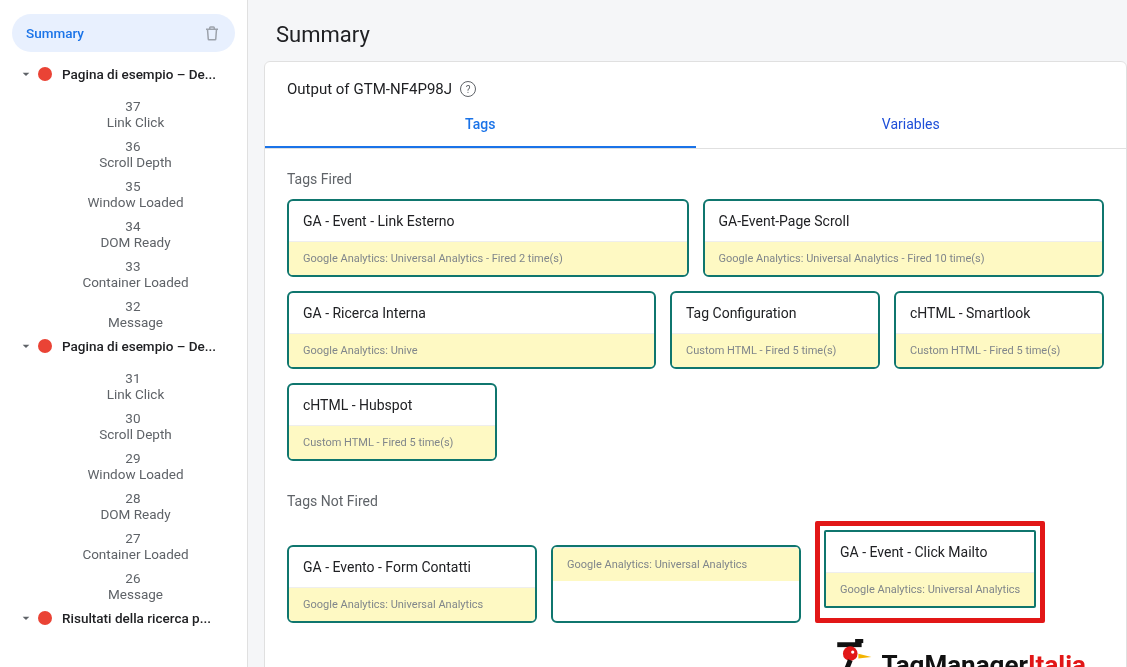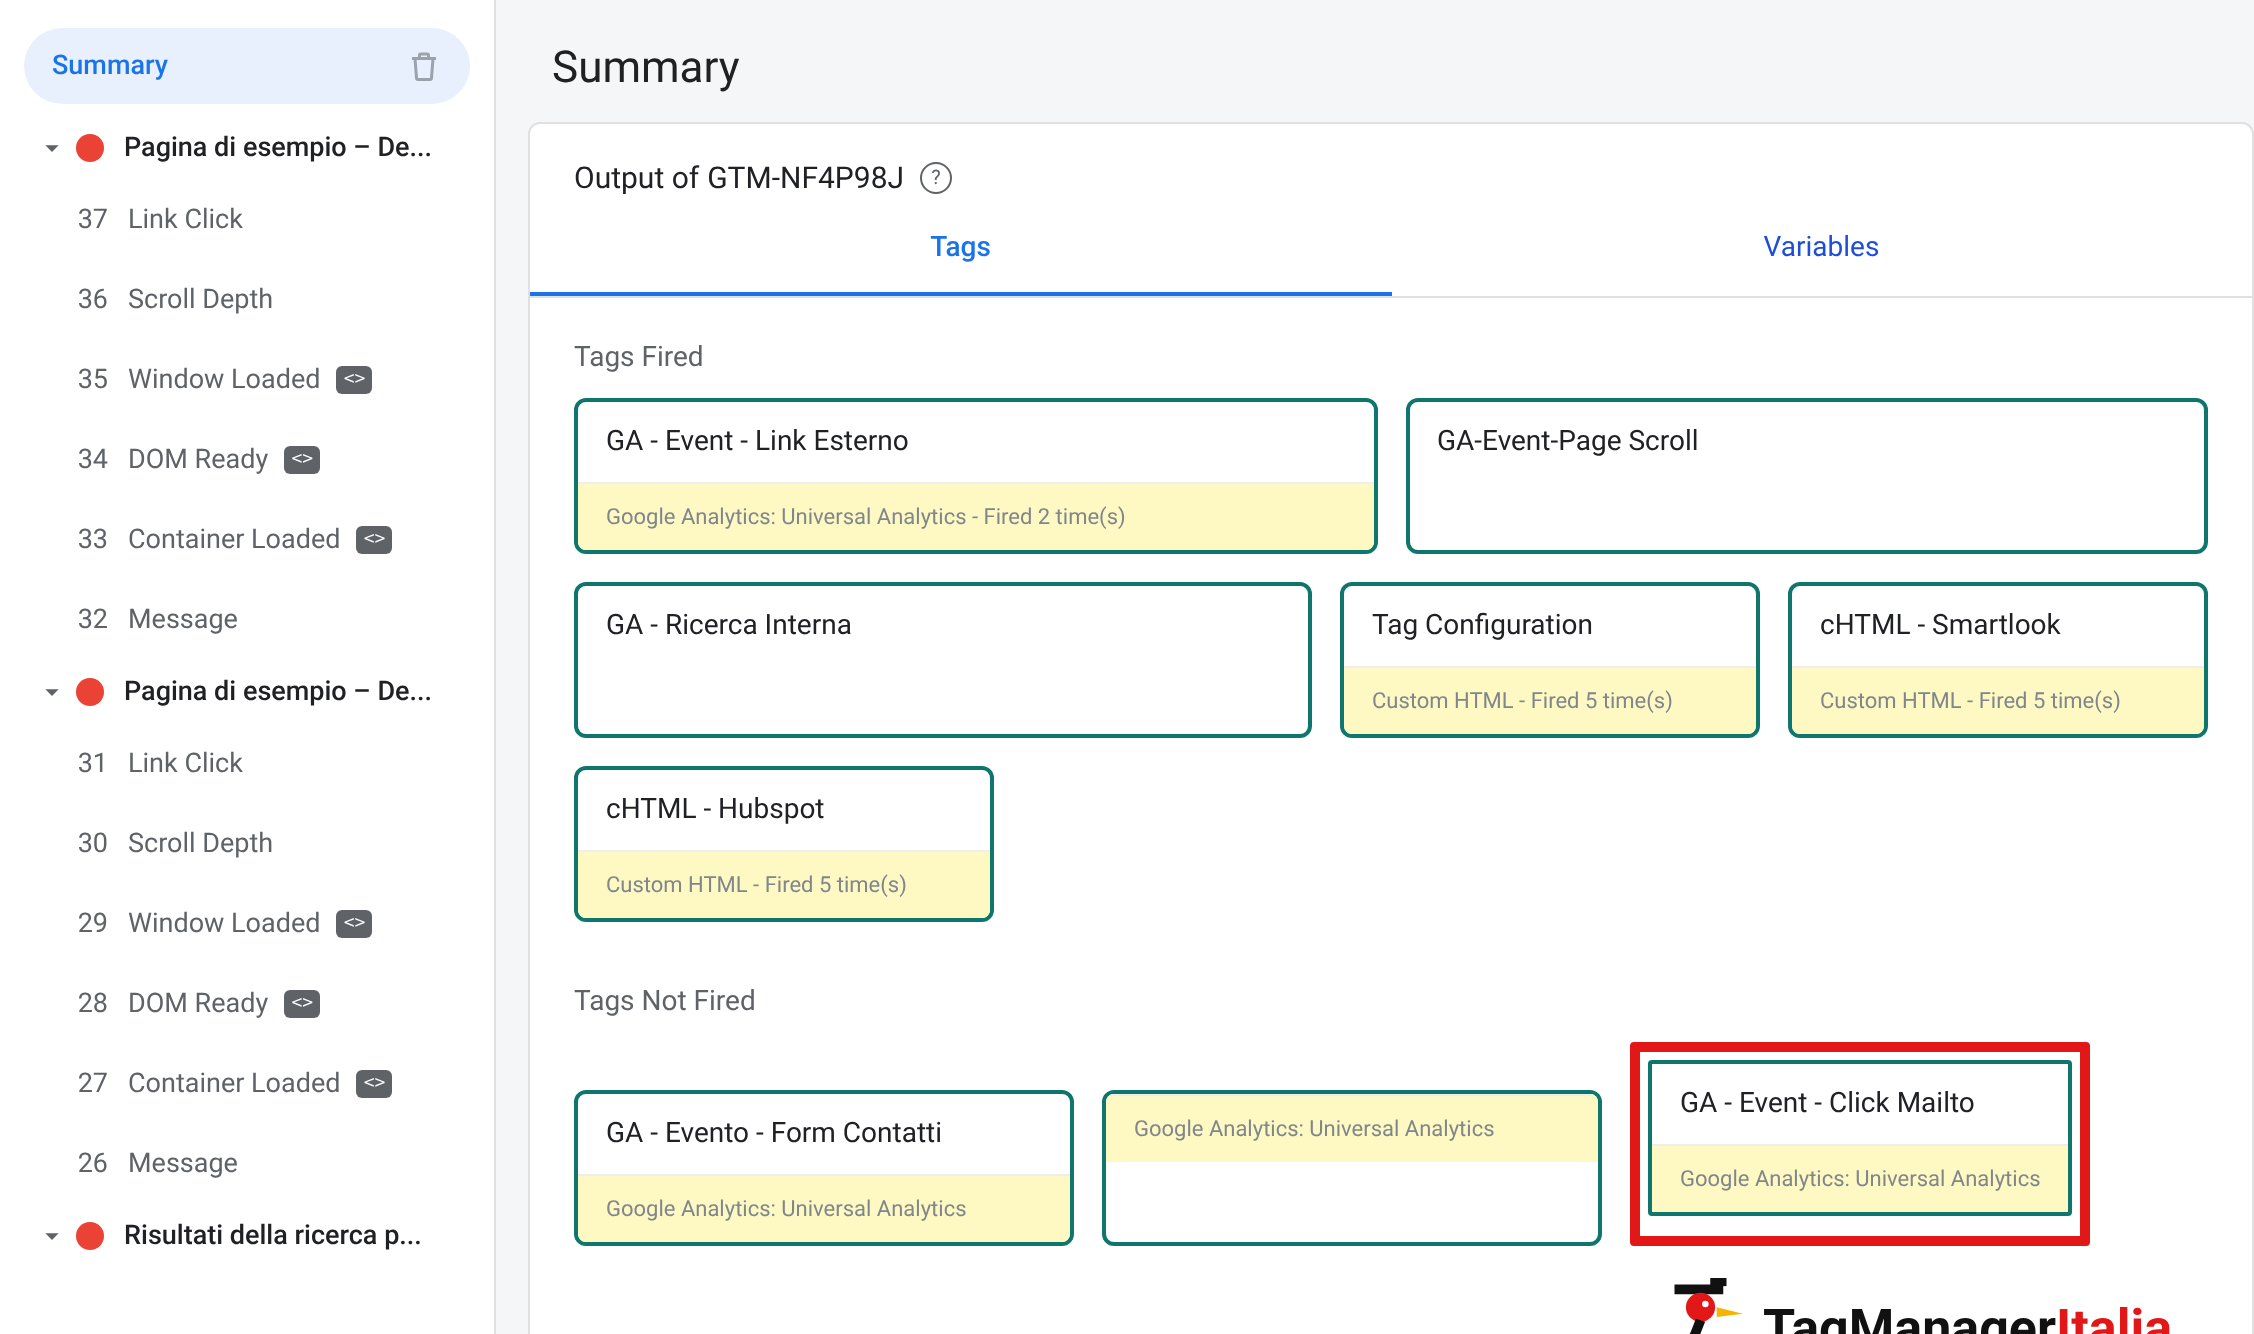--- a/index.html
+++ b/index.html
@@ -12,21 +12,21 @@
     display:flex; align-items:center; justify-content:space-between;
     margin:14px 12px 6px 12px; padding:10px 14px;
     background:#e8f0fe; border-radius:20px; color:#1a73e8; font-weight:500;
     cursor:pointer;
   }
   .trash-icon { width:18px; height:18px; opacity:.55; }
   .group-header, .event-row { display:flex; align-items:center; padding:8px 10px 8px 18px; cursor:pointer; white-space:nowrap; overflow:hidden; text-overflow:ellipsis; }
   .group-header { font-weight:500; color:#202124;}
   .caret { width:16px; height:16px; margin-right:4px; flex-shrink:0; }
   .red-dot { width:14px; height:14px; border-radius:50%; background:#ea4335; margin-right:10px; flex-shrink:0; }
-  .event-row { padding-left:34px; color:#5f6368; height:40px;}
+  .event-row { padding-left:34px; color:#5f6368; height:40px;flex-direction:column;}
   .event-num { width:20px; text-align:right; margin-right:10px; color:#5f6368; font-variant-numeric: tabular-nums; }
   .code-badge { display:inline-flex; align-items:center; justify-content:center; background:#5f6368; color:#fff; border-radius:3px; font-size:9px; height:14px; min-width:18px; margin-left:8px; padding:0 3px; font-family: monospace; }
 
   
   .main { flex:1; overflow:auto; }
   .page-title { font-size:22px; font-weight:400; color:#202124; padding:22px 28px 14px 28px; }
   .card { background:#fff; border:1px solid #e0e0e0; border-radius:6px; margin:0 0 0 16px; }
   .card-head { display:flex; align-items:center; gap:8px; padding:18px 22px 4px 22px; font-size:15px; color:#202124; }
   .help-icon { width:16px;height:16px;border:1.3px solid #5f6368;border-radius:50%;display:inline-flex;align-items:center;justify-content:center;font-size:10px;color:#5f6368; }
   .tabs { display:flex; border-bottom:1px solid #e0e0e0; }
@@ -155,23 +155,25 @@
       </div>
 
       <div class="section-label">Tags Fired</div>
       <div class="tag-grid" id="fired-grid">
           <div class="tag-card w-lg">
             <div class="tc-title">GA - Event - Link Esterno</div>
             <div class="tc-sub">Google Analytics: Universal Analytics - Fired 2 time(s)</div>
           </div>
           <div class="tag-card w-lg">
             <div class="tc-title">GA-Event-Page Scroll</div>
+            <div class="tc-sub">Google Analytics: Universal Analytics - Fired 10 time(s)</div>
           </div>
           <div class="tag-card w-lg">
             <div class="tc-title">GA - Ricerca Interna</div>
+            <div class="tc-sub">Google Analytics: Unive</div>
           </div>
           <div class="tag-card w-md">
             <div class="tc-title">Tag Configuration</div>
             <div class="tc-sub">Custom HTML - Fired 5 time(s)</div>
           </div>
           <div class="tag-card w-md">
             <div class="tc-title">cHTML - Smartlook</div>
             <div class="tc-sub">Custom HTML - Fired 5 time(s)</div>
           </div>
           <div class="tag-card w-md">

